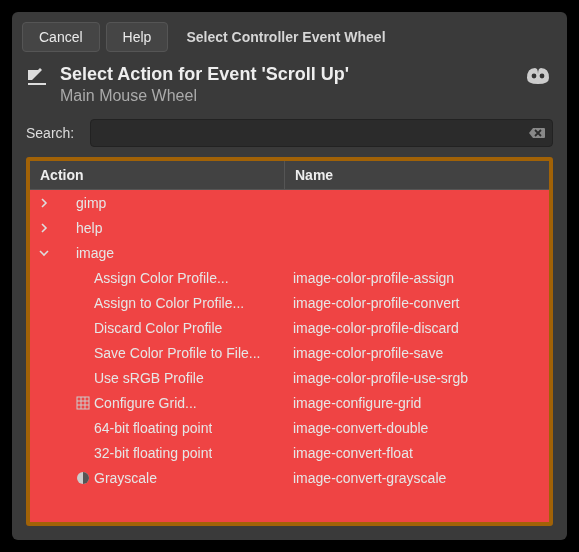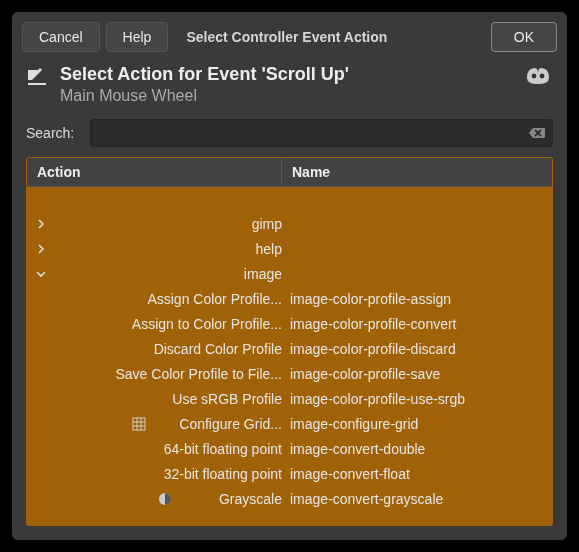--- a/index.html
+++ b/index.html
@@ -83,27 +83,26 @@
   font-size: 14px;
 }
 .clear-btn {
   width: 18px; height: 16px;
   display: flex; align-items: center; justify-content: center;
   cursor: pointer;
 }
 .table-wrap {
   margin: 0 14px 14px 14px;
   flex: 1;
-  border: 1px solid #a16207;
+  border: 4px solid #a16207;
   border-radius: 3px;
-  background: #a16207;
+  background: #ef4444;
   display: flex;
   flex-direction: column;
   overflow: hidden;
-  gap: 24px;
 }
 .thead {
   display: flex;
   background: #424242;
   border-bottom: 1px solid #555;
 }
 .th {
   font-weight: 700;
   padding: 6px 10px;
   color: #eee;
@@ -119,21 +118,20 @@
   align-items: center;
   height: 25px;
   cursor: default;
 }
 .cell-action {
   width: 255px;
   display: flex;
   align-items: center;
   gap: 2px;
   padding-left: 6px;
-  justify-content: space-between;
 }
 .cell-name {
   flex: 1;
   padding-left: 8px;
   color: #e6e6e6;
 }
 .expander {
   width: 16px; height: 16px;
   display: flex; align-items: center; justify-content: center;
   cursor: pointer;
@@ -146,22 +144,21 @@
 .label { color: #e6e6e6; white-space: nowrap; overflow: hidden; text-overflow: ellipsis; }
 </style>
 </head>
 <body>
 
 <div class="dialog">
 
   <div class="titlebar">
     <button class="btn">Cancel</button>
     <button class="btn">Help</button>
-    <div class="title-text">Select Controller Event Action</div>
-    <button class="btn btn-ok">OK</button>
+    <div class="title-text">Select Controller Event Wheel</div>
   </div>
 
   <div class="header">
     <span class="header-icon">
       <svg width="24" height="22" viewBox="0 0 24 22">
         <path d="M2 4 L12 4 L14 2 L16 4 L6 14 L2 14 Z" fill="#ddd"></path>
         <rect x="2" y="17" width="18" height="2" fill="#ddd"></rect>
         <rect x="2" y="17" width="10" height="2" fill="#ddd"></rect>
       </svg>
     </span>

